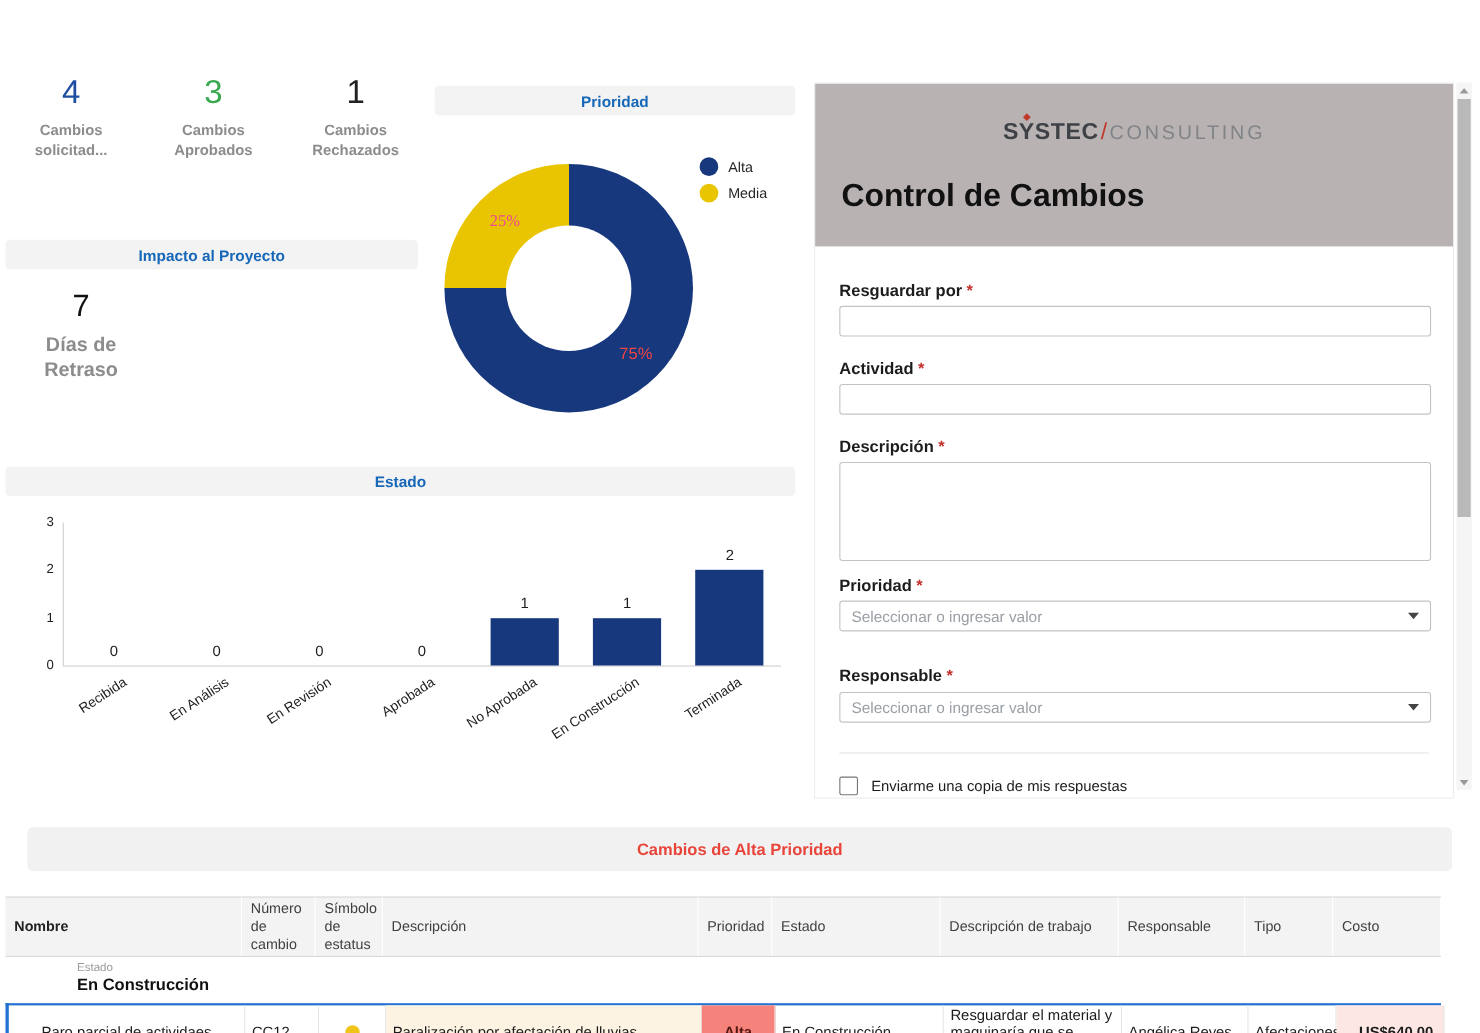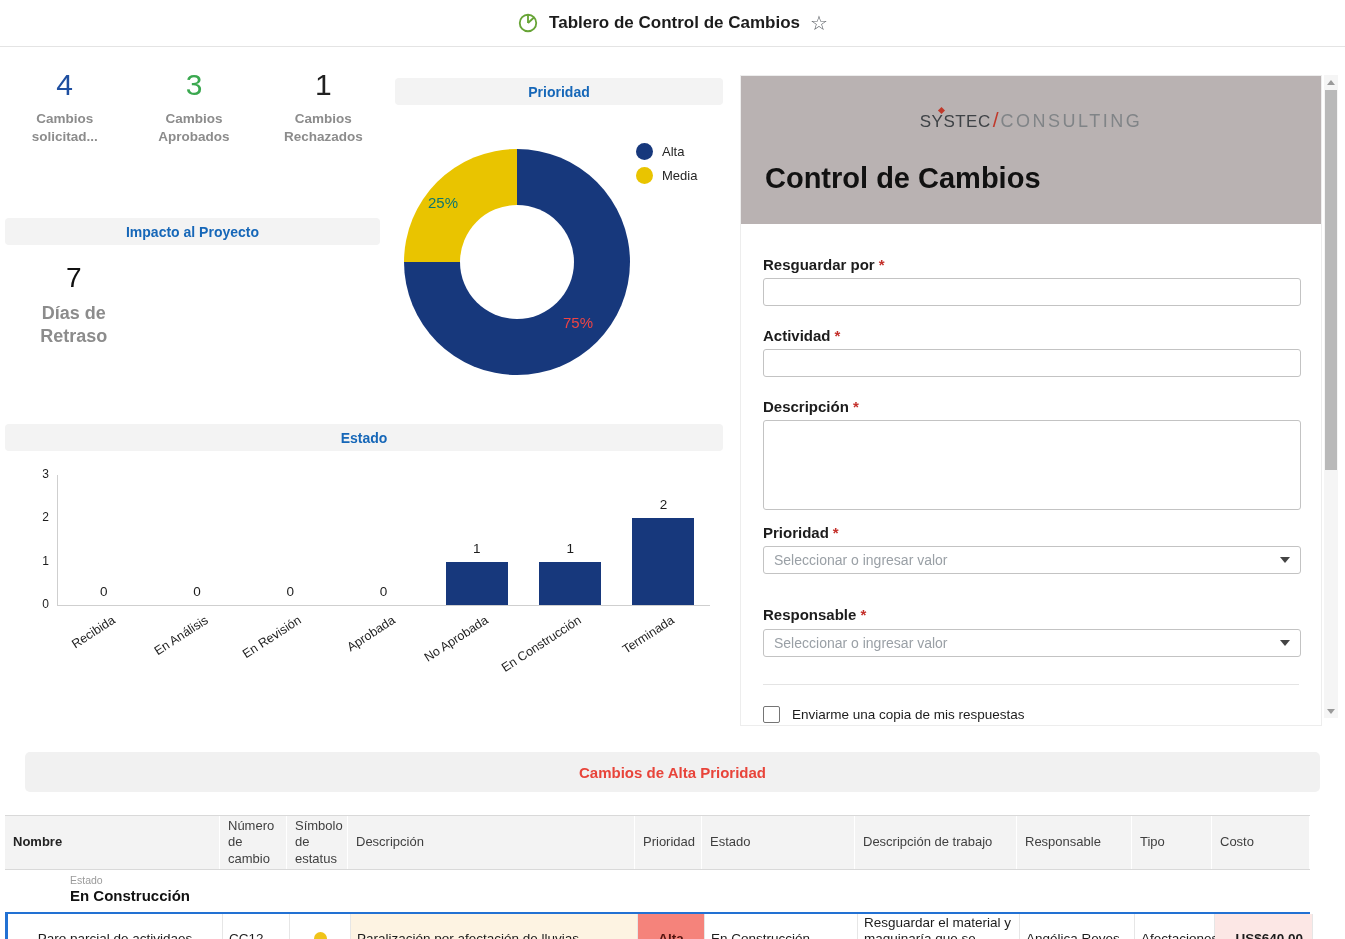--- a/index.html
+++ b/index.html
@@ -28,40 +28,40 @@
   .impact-m.m0{width:38%;}
   .impact-m.m1{width:62%;}
   .impact-m .val{font-size:28px;line-height:32px;color:#111;}
   .impact-m .lab{margin-top:8px;font-size:18px;font-weight:700;color:#8c8c8c;line-height:1.3;padding:0 30px;}
 
   
   #donut{position:absolute;left:404px;top:149px;width:226px;height:226px;border-radius:50%;cursor:pointer;}
   #donut .hole{position:absolute;left:56px;top:56px;width:114px;height:114px;border-radius:50%;background:#fff;}
   .pct{position:absolute;font-size:15px;transform:translate(-50%,-50%);}
   .pct-alta{left:578px;top:322px;color:#ef4444;}
-  .pct-media{left:443px;top:202px;color:#0f766e;}
+  .pct-media{left:459px;top:202px;color:#ec4899;font-family:Liberation Serif, serif;}
   #donut-legend{position:absolute;left:636px;top:143px;}
   #donut-legend .li{display:flex;align-items:center;gap:9px;margin-bottom:7px;}
   #donut-legend .dot{width:17px;height:17px;border-radius:50%;}
   #donut-legend .lt{font-size:13px;color:#252525;}
 
   
   #bar-plot{position:absolute;left:5px;top:462px;width:718px;height:215px;overflow:visible;}
   #bar-plot .yaxis{position:absolute;left:52px;top:13px;width:1px;height:130px;background:#cfcfcf;}
   #bar-plot .xaxis{position:absolute;left:52px;top:143px;width:653px;height:1px;background:#cfcfcf;}
   #bar-plot .tick{position:absolute;width:26px;text-align:right;font-size:12px;color:#1d1d1d;left:18px;}
   #bar-plot .bar{position:absolute;background:#17387c;cursor:pointer;}
   #bar-plot .vlab{position:absolute;width:40px;text-align:center;font-size:13.5px;color:#1d1d1d;}
   #bar-plot .cat{position:absolute;width:120px;text-align:right;font-size:12.5px;color:#1d1d1d;transform:rotate(-33deg);transform-origin:100% 0;top:151px;}
 
   
   #form-panel{position:absolute;left:740px;top:75px;width:582px;height:651px;background:#fff;border:1px solid #ededed;box-sizing:border-box;overflow:hidden;}
   .form-hero{position:absolute;left:0;top:0;width:100%;height:148px;background:#b9b2b2;}
   .logo{position:absolute;left:0;top:32px;width:100%;text-align:center;white-space:nowrap;}
-  .logo-brand{position:relative;font-size:17px;font-weight:400;color:#3e4246;letter-spacing:.5px;}
+  .logo-brand{position:relative;font-size:21px;font-weight:700;color:#3e4246;letter-spacing:.5px;}
   .logo-brand::after{content:"";position:absolute;left:19px;top:-4px;width:5px;height:5px;background:#c0392b;transform:rotate(45deg);}
   .logo-sep{font-size:21px;color:#c0392b;margin:0 2px;}
   .logo-suffix{font-size:18px;color:#808487;letter-spacing:2.5px;}
   .form-title{position:absolute;left:24px;top:86px;font-size:29px;font-weight:700;color:#111;}
   .f-label{position:absolute;left:22px;font-size:15px;font-weight:700;color:#1c1c1c;}
   .f-label .req{color:#c4302b;margin-left:4px;}
   .f-input{position:absolute;left:22px;width:538px;height:28px;border:1px solid #c3c3c3;border-radius:3px;box-sizing:border-box;background:#fff;font-size:14px;padding:0 9px;color:#333;outline:none;}
   .f-textarea{position:absolute;left:22px;width:538px;height:90px;border:1px solid #c3c3c3;border-radius:3px;box-sizing:border-box;background:#fff;resize:none;outline:none;font-family:inherit;font-size:14px;padding:6px 9px;}
   .f-select{position:absolute;left:22px;width:538px;height:28px;border:1px solid #c3c3c3;border-radius:3px;box-sizing:border-box;background:#fff;display:flex;align-items:center;padding:0 10px;cursor:pointer;}
   .f-select .ph{flex:1;font-size:14px;color:#9aa0a6;}
@@ -98,31 +98,20 @@
   .td.c-desc{background:#fdf3e2;}
   .td.c-prio{background:#f5837b;justify-content:center;font-weight:700;color:#521510;}
   .td.c-costo{background:#fce7e5;justify-content:flex-end;font-weight:700;padding-right:9px;}
   .status-dot{width:13px;height:13px;border-radius:50%;background:#f0c419;margin:0 auto;}
 </style>
 </head>
 <body>
 
 <div id="app">
 
-  <div class="top-header">
-    <span style="display:flex;">
-      <svg width="22" height="22" viewBox="0 0 24 24" fill="none" stroke="#67a436" stroke-width="2">
-        <circle cx="12" cy="12" r="9"></circle>
-        <path d="M12 12 L12 3"></path>
-        <path d="M12 12 L18.5 6"></path>
-      </svg>
-    </span>
-    <span class="title">Tablero de Control de Cambios</span>
-    <span class="star">☆</span>
-  </div>
 
   <div class="kpi-row">
     <div class="kpi">
       <div class="val" style="color: rgb(31, 79, 160);">4</div>
       <div class="lab">Cambios solicitad...</div>
     </div>
     <div class="kpi">
       <div class="val" style="color: rgb(58, 168, 79);">3</div>
       <div class="lab">Cambios Aprobados</div>
     </div>

